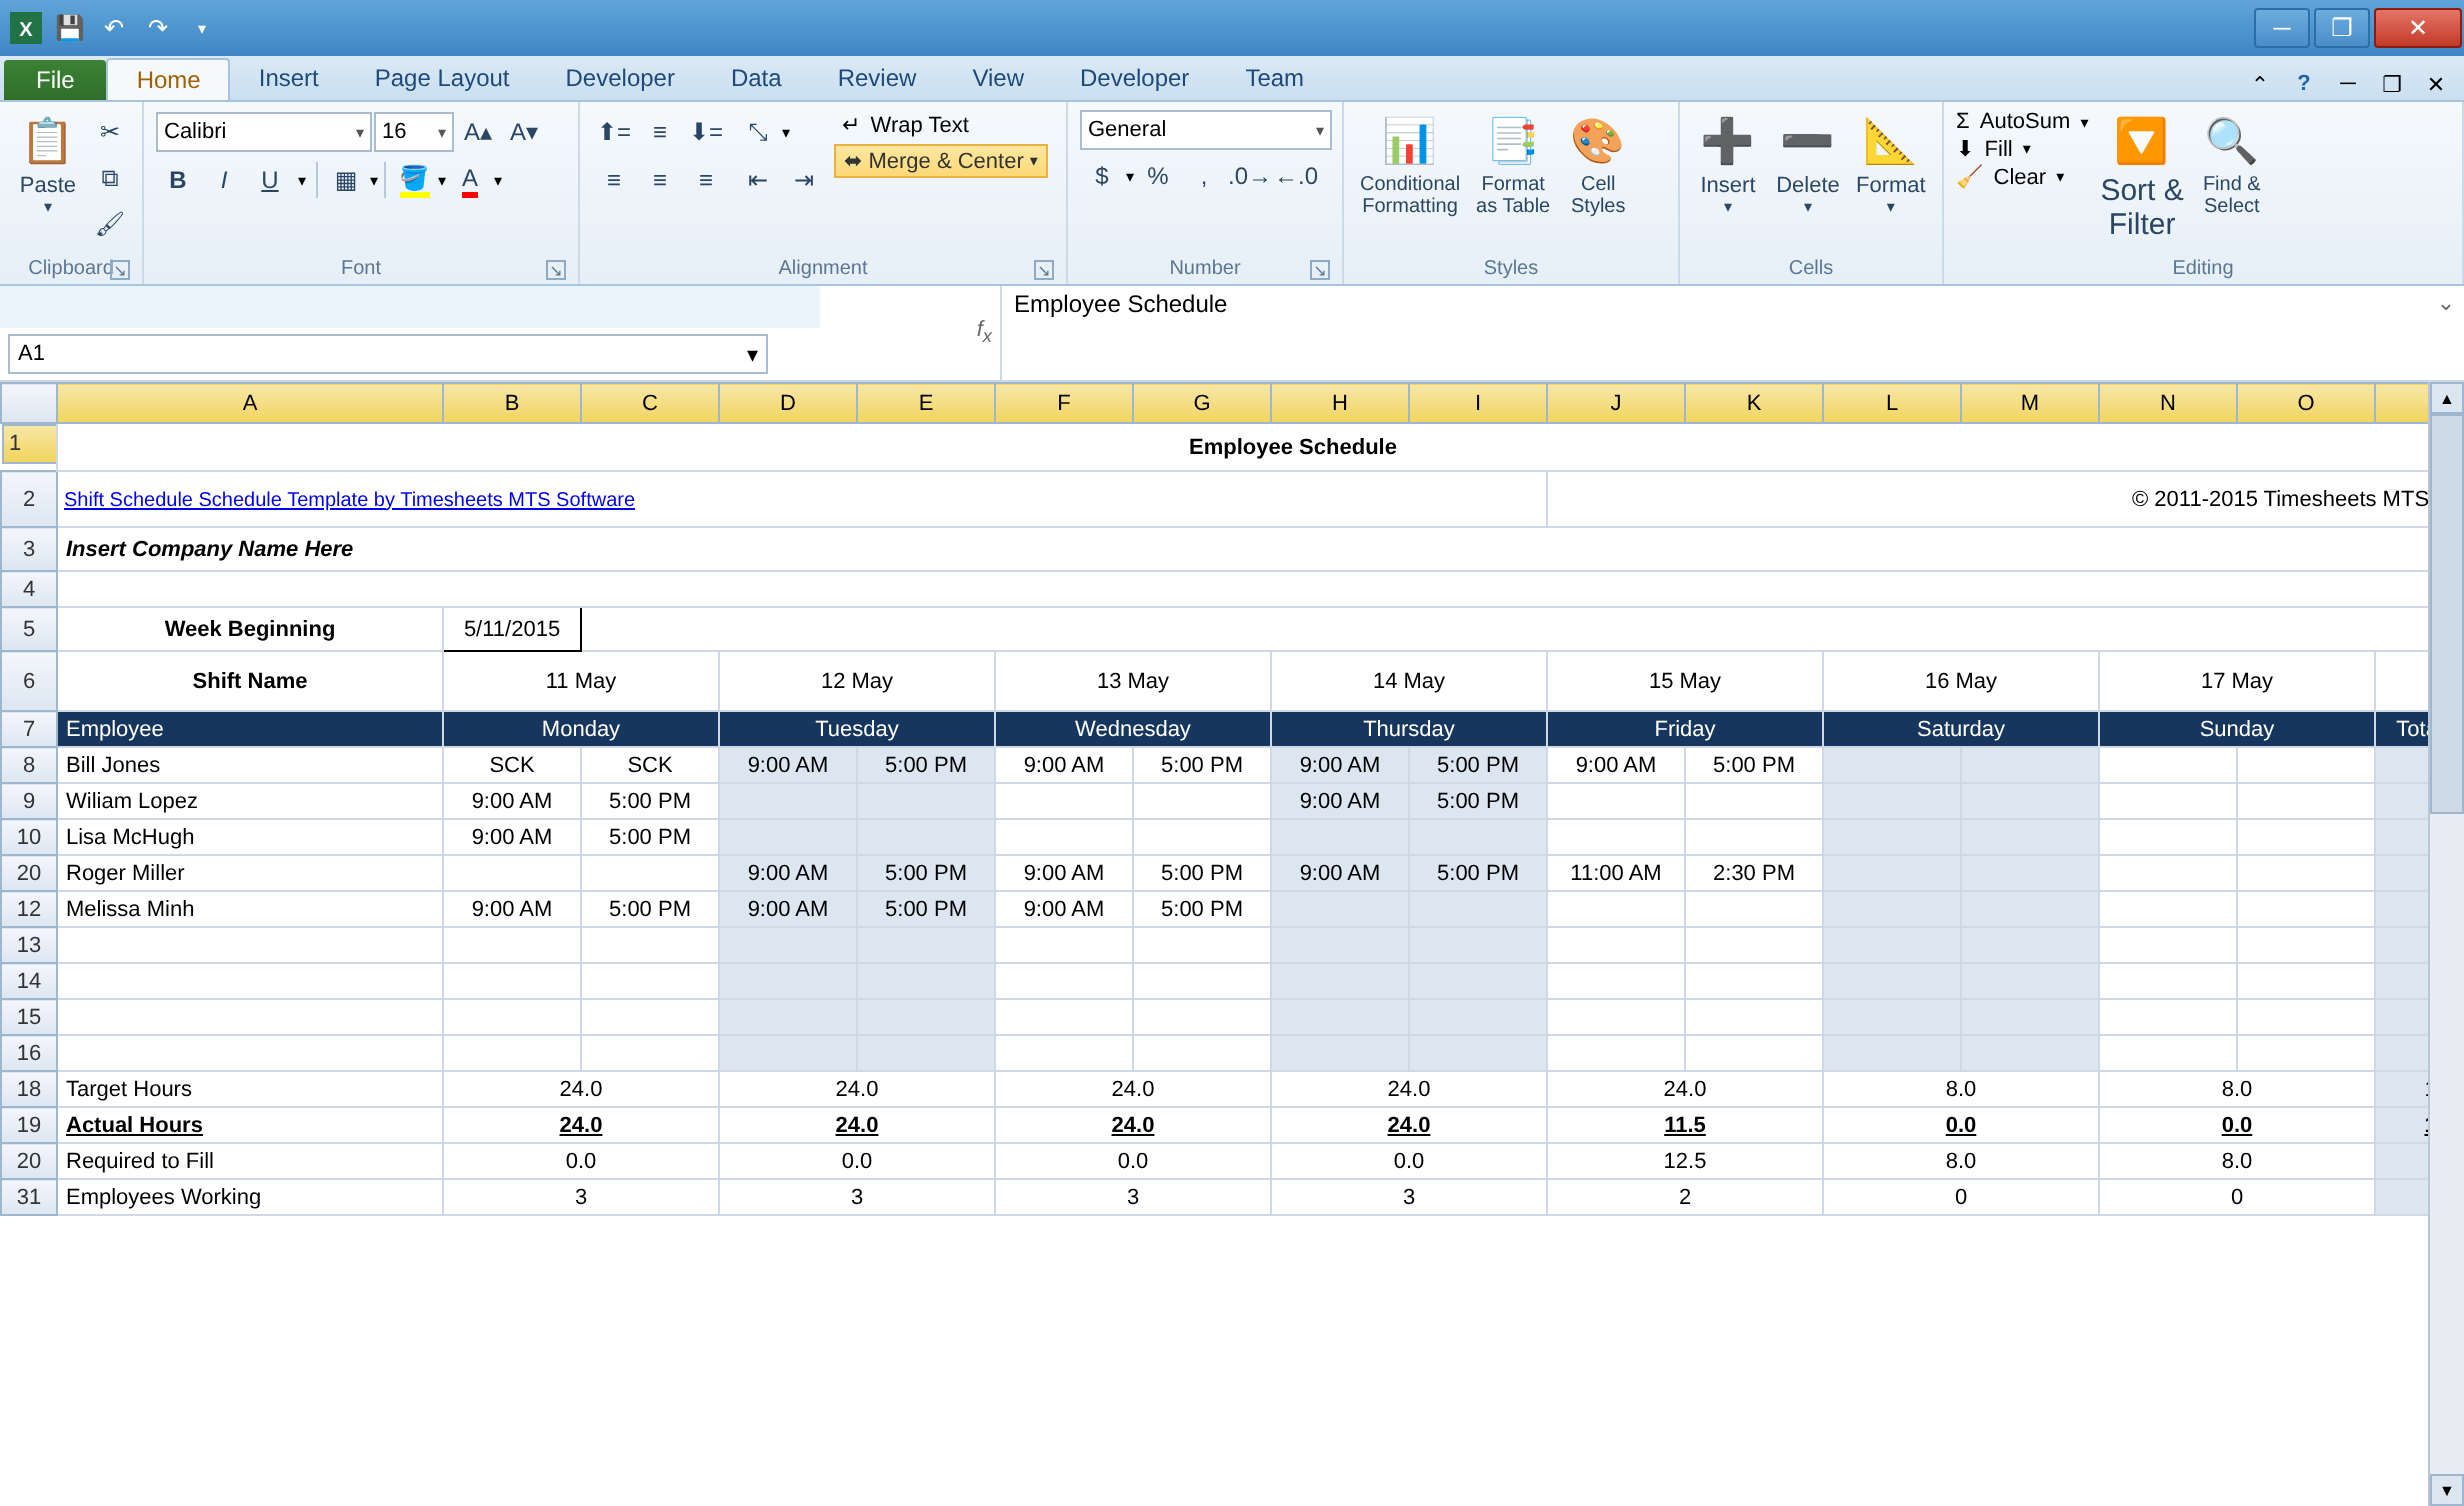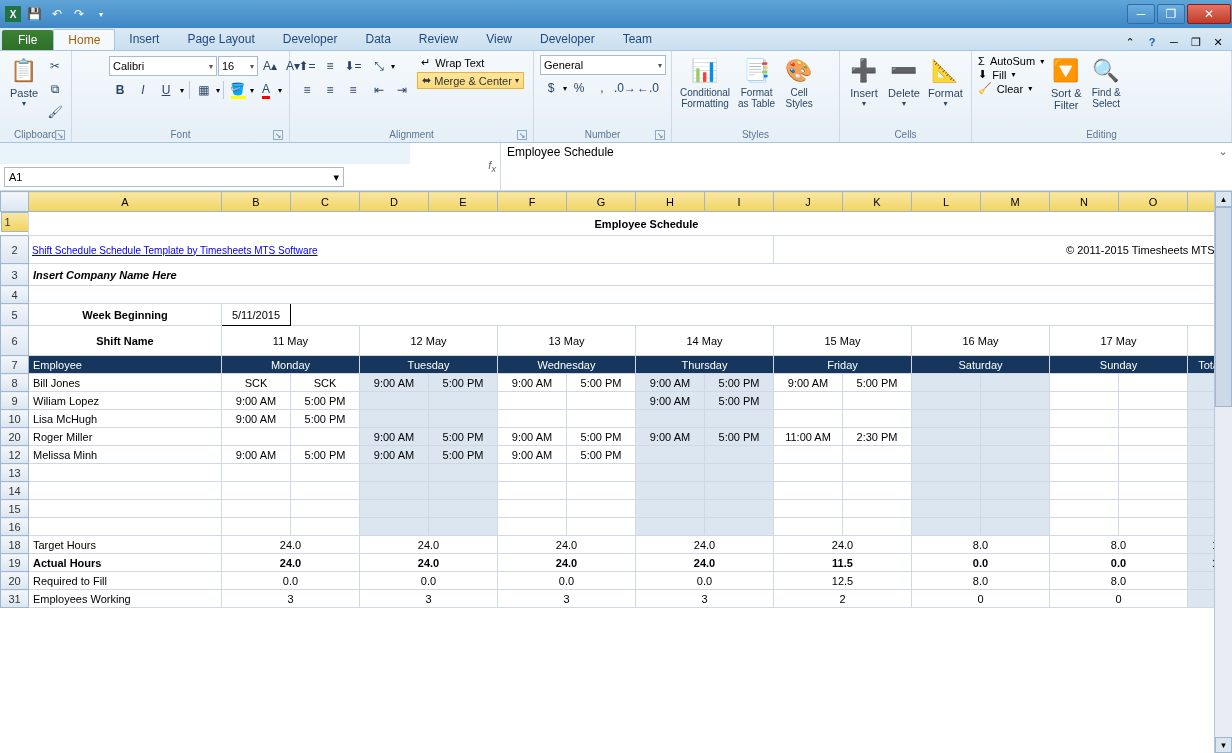--- a/index.html
+++ b/index.html
@@ -35,21 +35,21 @@
 .sel .dd { font-size:8px; color:#555;}
 .row { display:flex; gap:1px; align-items:center;}
 .col { display:flex; flex-direction:column; gap:1px;}
 .merge-btn { border:1px solid #e8b340; background: linear-gradient(#fde7a0,#fbd978); padding:1px 4px; display:flex; align-items:center; gap:3px; font-size:11px; color:#333;}
 
 
 .namebar { height: 48px; border-bottom: 1px solid #ccd9e6; display:flex; }
 .namebox-wrap { width: 410px; display:flex; flex-direction:column;}
 .namebox-wrap .top { height: 21px; background:#e9f3fa;}
 .namebox-wrap .bot { flex:1; display:flex; align-items:center; padding: 0 4px;}
-.namebox { width: 340px; height: 20px; border:1px solid #abc; background:#fff; padding:0 4px; display:flex; align-items:center; justify-content:space-between;}
+.namebox { width: 380px; height: 20px; border:1px solid #abc; background:#fff; padding:0 4px; display:flex; align-items:center; justify-content:space-between;}
 .fnbtns { width: 90px; display:flex; align-items:center; justify-content:flex-end; gap:6px; padding-right:4px; font-style:italic; color:#666;}
 .fml { flex:1; border-left:1px solid #ccd9e6; padding:2px 6px; font-size:12px; color:#000;}
 .fml-expand { width:18px; display:flex; align-items:flex-start; justify-content:center; padding-top:2px; color:#666;}
 
 
 .sheet-wrap { position: relative; height: 562px; display:flex; }
 .sheet-scroll { flex:1; overflow:hidden; position:relative;}
 table.grid { border-collapse: collapse; table-layout: fixed; width: 1213px; }
 table.grid th, table.grid td { border: 1px solid #d0d7e5; font-size: 11px; overflow:hidden; white-space:nowrap; }
 table.grid thead th { background: linear-gradient(#f7e7a7,#f2d45d); height: 20px; font-weight:normal; color:#000; text-align:center; border-color:#9eb6ce;}
@@ -69,21 +69,21 @@
 .shiftname { font-weight:bold; font-size:14px; text-align:center;}
 .thin-top { border-top:1px solid #000 !important; }
 .datehdr { text-align:center; background:#fff;}
 .dayhdr { background:#16365e !important; color:#fff; text-align:center; font-weight:normal;}
 .emphdr { background:#16365e !important; color:#fff; text-align:left; padding-left:4px !important;}
 .total-hdr { background:#16365e !important; color:#fff; text-align:center;}
 .cell-c { text-align:center;}
 .cell-l { text-align:left; padding-left:4px !important;}
 .ltblue { background:#dce6f1 !important;}
 .total-col { background:#dce6f1 !important; text-align:center;}
-.bold { font-weight:bold;}
+.bold { font-weight:bold;text-decoration:underline;}
 
 
 .vscroll { width: 18px; background:#e9edf3; border-left:1px solid #b9c6d6; position:relative;}
 .vscroll .ar { height:16px; background:#dce6f1; border:1px solid #9eb6ce; display:flex;align-items:center;justify-content:center; font-size:8px;}
 .vscroll .track { flex:1;}
 .vscroll .thumb { height:200px; background:#cdd9e6; border:1px solid #9eb6ce;}
 
 svg { display:block; }
 </style>
 </head>
@@ -143,21 +143,21 @@
       <div class="col" style="padding-top:2px;">
         <div class="minibtn">✂</div>
         <div class="minibtn">⧉</div>
         <div class="minibtn">🖌</div>
       </div>
     </div>
     <div class="label"><span>Clipboard</span><span class="dlg">↘</span></div>
   </div>
 
   <div class="group" style="width:218px;">
-    <div class="body col" style="gap:2px; width:100%; padding:2px;margin-left:31px;">
+    <div class="body col" style="gap:2px; width:100%; padding:2px;">
       <div class="row">
         <div class="sel" style="width:108px;">
             <span>Calibri</span>
             <span class="dd">▾</span>
           </div>
         <div class="sel" style="width:40px;">
             <span>16</span>
             <span class="dd">▾</span>
           </div>
         <div class="minibtn">A▴</div>
@@ -283,21 +283,21 @@
 
   <div class="group" style="flex:1;">
     <div class="body">
       <div class="col" style="font-size:11px; gap:1px; padding:2px;">
         <div class="row"><span>Σ</span>&nbsp;<span>AutoSum</span>&nbsp;<span style="font-size:8px;">▾</span></div>
         <div class="row"><span>⬇</span>&nbsp;<span>Fill</span>&nbsp;<span style="font-size:8px;">▾</span></div>
         <div class="row"><span>🧹</span>&nbsp;<span>Clear</span>&nbsp;<span style="font-size:8px;">▾</span></div>
       </div>
       <div class="bigbtn">
           <div class="ico">🔽</div>
-          <span style="text-align:center;white-space:pre;font-size:11px;">Sort &amp;
+          <span style="text-align:center;white-space:pre;font-size:15px;">Sort &amp;
 Filter</span>
         </div>
       <div class="bigbtn">
           <div class="ico">🔍</div>
           <span style="text-align:center;white-space:pre;font-size:10px;">Find &amp;
 Select</span>
         </div>
     </div>
     <div class="label"><span>Editing</span></div>
   </div>

